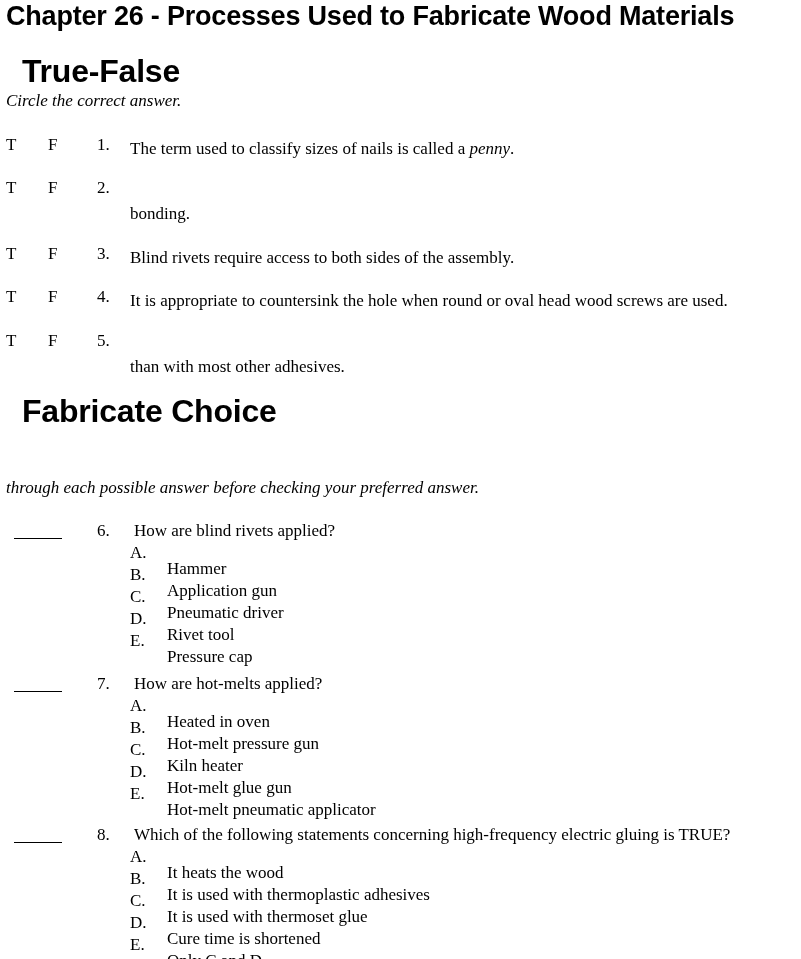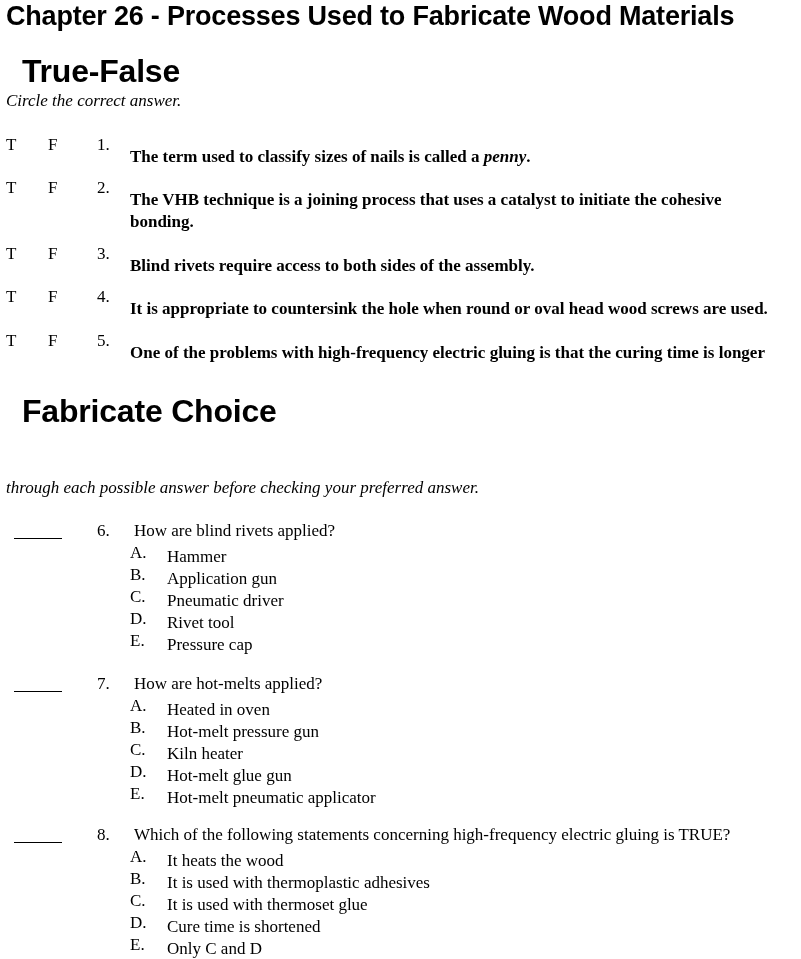--- a/index.html
+++ b/index.html
@@ -19,34 +19,34 @@
   }
   .instr {
     position: absolute; left: 6px; font-style: italic; font-size: 17px; line-height: 22px; text-align: right;
   }
   .tf-row {
     position: absolute; left: 0; width: 801px; font-size: 17px; line-height: 22px;
   }
   .tf-row .t { position: absolute; left: 6px; top: 0; }
   .tf-row .f { position: absolute; left: 48px; top: 0; }
   .tf-row .num { position: absolute; left: 97px; top: 0; }
-  .tf-row .txt { position: absolute; left: 130px; top: 12px; width: 671px; font-weight: bold; }
+  .tf-row .txt { position: absolute; left: 130px; top: 4px; width: 671px; }
   .mc {
     position: absolute; left: 0; width: 801px; font-size: 17px; line-height: 22px;
   }
   .mc .blank {
     position: absolute; left: 14px; top: 18px; width: 48px; height: 0;
     border-top: 1px solid #000;
   }
   .mc .num { position: absolute; left: 97px; top: 0; }
   .mc .q { position: absolute; left: 134px; top: 0; white-space: nowrap; }
   .mc .opts { position: absolute; left: 130px; top: 22px; }
   .mc .opt { height: 22px; white-space: nowrap; position: relative; }
   .mc .opt .l { position: absolute; left: 0; top: 0; }
-  .mc .opt .v { position: absolute; left: 37px; top: 4px; }
+  .mc .opt .v { position: absolute; left: 37px; top: 16px; }
   i { font-style: italic; }
 </style>
 </head>
 <body>
 
 <div class="h1">Chapter 26 - Processes Used to Fabricate Wood Materials</div>
 
 <div class="h2" style="top:53px;">True-False</div>
 <div class="instr" style="top:90px;">Circle the correct answer.</div>
 
@@ -54,42 +54,42 @@
   <span class="t">T</span>
   <span class="f">F</span>
   <span class="num">1.</span>
   <span class="txt"><span>The term used to classify sizes of nails is called a </span><i>penny</i><span>.</span></span>
 </div>
 
 <div class="tf-row" style="top:177px;">
   <span class="t">T</span>
   <span class="f">F</span>
   <span class="num">2.</span>
-  <span class="txt"><span>The VHB technique is a joining process that uses a catalyst to initiate the cohesive</span><br><span>bonding.</span></span>
+  <span class="txt"><br><span>bonding.</span></span>
 </div>
 
 <div class="tf-row" style="top:243px;">
   <span class="t">T</span>
   <span class="f">F</span>
   <span class="num">3.</span>
   <span class="txt">Blind rivets require access to both sides of the assembly.</span>
 </div>
 
 <div class="tf-row" style="top:286px;">
   <span class="t">T</span>
   <span class="f">F</span>
   <span class="num">4.</span>
   <span class="txt" style="white-space:nowrap;">It is appropriate to countersink the hole when round or oval head wood screws are used.</span>
 </div>
 
 <div class="tf-row" style="top:330px;">
   <span class="t">T</span>
   <span class="f">F</span>
   <span class="num">5.</span>
-  <span class="txt" style="white-space:nowrap;"><span>One of the problems with high-frequency electric gluing is that the curing time is longer</span><br></span>
+  <span class="txt" style="white-space:nowrap;"><br><span>than with most other adhesives.</span></span>
 </div>
 
 <div class="h2" style="top:393px;">Fabricate Choice</div>
 <div class="instr" style="top:455px; white-space:nowrap;"><br><span>through each possible answer before checking your preferred answer.</span></div>
 
 <div class="mc" style="top:520px;">
   <div class="blank"></div>
   <span class="num">6.</span>
   <span class="q">How are blind rivets applied?</span>
   <div class="opts">

